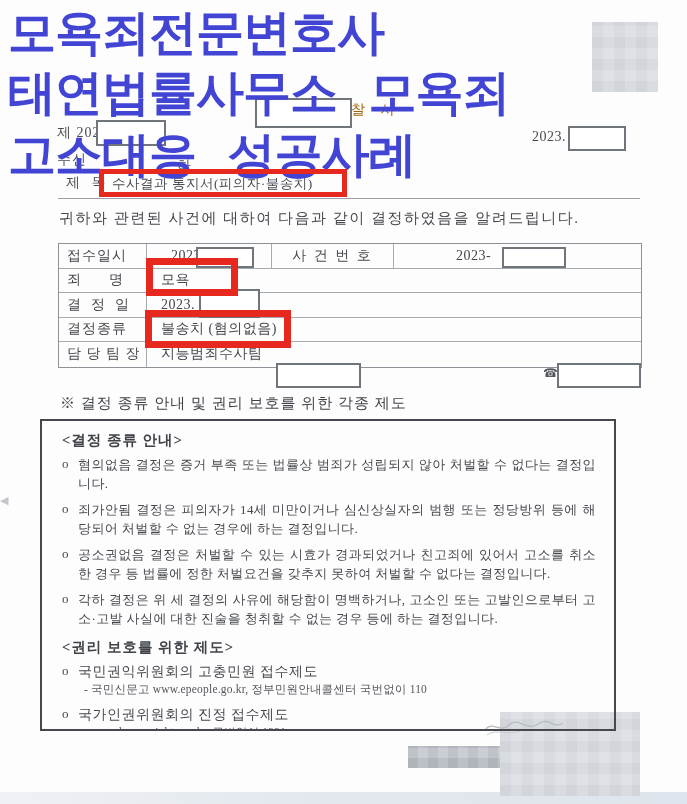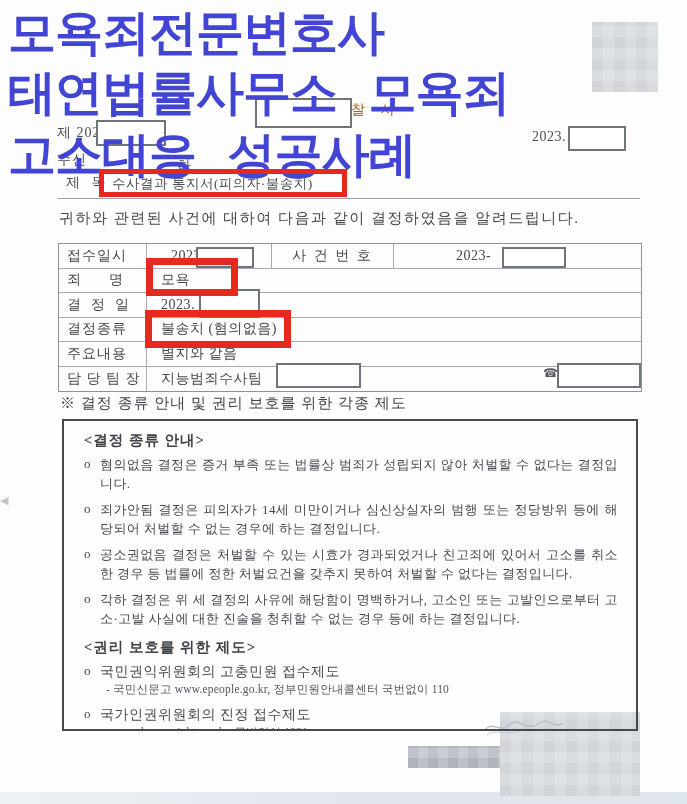--- a/index.html
+++ b/index.html
@@ -42,21 +42,21 @@
 
   
   .dtable{left:58px;top:243px;width:584px;border:1px solid #8d9298;box-sizing:border-box;z-index:5;}
   .trow{display:flex;height:24.5px;border-bottom:1px solid #a6abb1;box-sizing:border-box;align-items:center;}
   .trow:last-child{border-bottom:none;}
   .tlabel{width:88px;flex:0 0 88px;border-right:1px solid #a6abb1;box-sizing:border-box;
     padding-left:8px;font-size:14px;letter-spacing:1px;white-space:pre;align-self:stretch;display:flex;align-items:center;}
   .tcell{font-size:14px;letter-spacing:.5px;white-space:pre;align-self:stretch;display:flex;align-items:center;box-sizing:border-box;}
 
   
-  .info-box{left:62px;top:419px;width:576px;height:312px;border:2px solid #45484d;box-sizing:border-box;
+  .info-box{left:40px;top:419px;width:576px;height:312px;border:2px solid #45484d;box-sizing:border-box;
     padding:6px 18px 1px 20px;overflow:hidden;z-index:5;}
   .sec-title{font-size:14.5px;font-weight:bold;letter-spacing:1px;margin:4px 0 6px 0;color:#3f4247;}
   .bullet{display:flex;margin:0 0 8px 0;}
   .bullet .mark{flex:0 0 16px;font-size:13px;color:#45484d;}
   .bullet .btxt{flex:1;font-size:13px;line-height:18.5px;letter-spacing:.4px;text-align:justify;color:#45484d;}
   .bullet2{margin:0 0 9px 0;}
   .bullet2 .main{display:flex;}
   .bullet2 .main .mark{flex:0 0 16px;font-size:13px;}
   .bullet2 .main .btxt{font-size:14px;letter-spacing:.5px;text-align:center;}
   .bullet2 .sub{padding-left:22px;font-size:11.5px;line-height:15px;letter-spacing:.2px;color:#53565b;margin-top:1px;}
@@ -109,24 +109,20 @@
     </div>
     <div class="trow">
       <div class="tlabel">결  정  일</div>
       <div class="tcell" style="flex:1;padding-left:14px;">2023.</div>
     </div>
     <div class="trow">
       <div class="tlabel">결정종류</div>
       <div class="tcell" style="flex:1;padding-left:14px;">불송치 (혐의없음)</div>
     </div>
     <div class="trow">
-      <div class="tlabel">주요내용</div>
-      <div class="tcell" style="flex:1;padding-left:14px;">별지와 같음</div>
-    </div>
-    <div class="trow">
       <div class="tlabel">담 당 팀 장</div>
       <div class="tcell" style="flex:1;padding-left:14px;">지능범죄수사팀</div>
     </div>
   </div>
   <div class="abs phone-icon" style="left:543px;top:366px;z-index:6;">☎</div>
 
   <div class="abs notice-heading">※ 결정 종류 안내 및 권리 보호를 위한 각종 제도</div>
 
   <div class="abs info-box">
     <div class="sec-title">&lt;결정 종류 안내&gt;</div>

